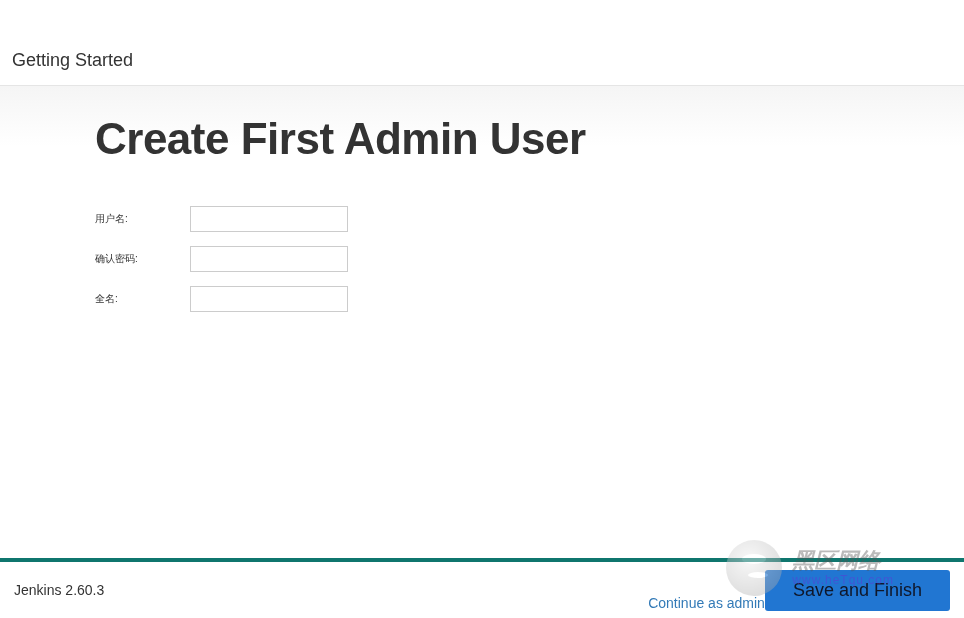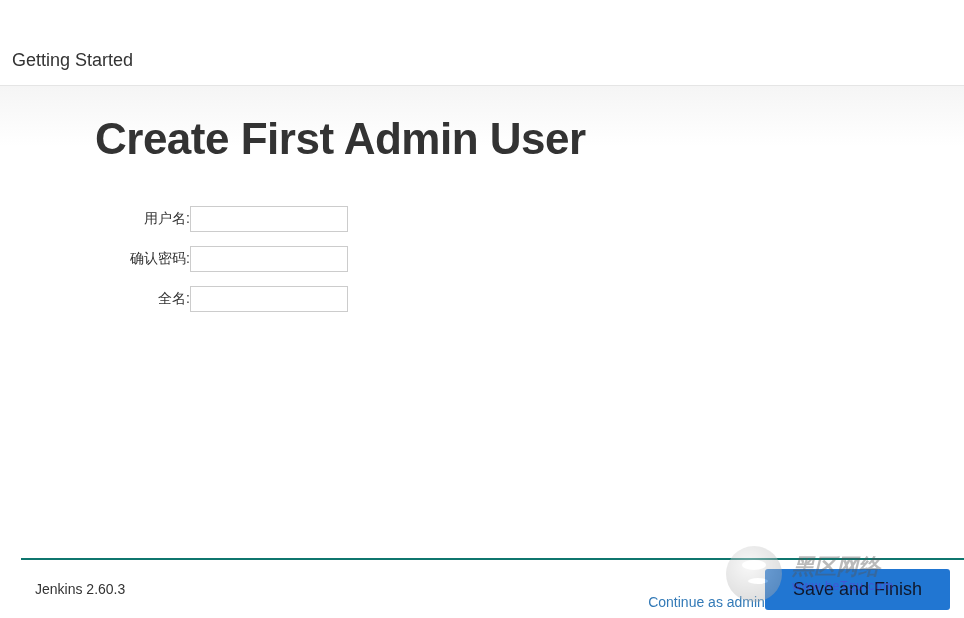--- a/index.html
+++ b/index.html
@@ -36,43 +36,42 @@
       margin-bottom: 42px;
       letter-spacing: -0.5px;
     }
     .form-row {
       display: flex;
       align-items: center;
       margin-bottom: 14px;
     }
     .form-label {
       width: 95px;
-      font-size: 14px;
+      font-size: 10px;
       color: #333;
-      text-align: right;
+      text-align: left;
     }
     .form-input {
       width: 158px;
       height: 26px;
       border: 1px solid #ccc;
       padding: 2px 5px;
       font-size: 13px;
     }
     .footer {
       position: absolute;
       bottom: 0;
       left: 0;
       right: 0;
       height: 60px;
-      border-top: 2px solid #0f766e;
+      border-top: 4px solid #0f766e;
       display: flex;
       align-items: center;
       justify-content: space-between;
       padding: 0 14px;
-      margin-left: 21px;
     }
     .footer-left {
       font-size: 14px;
       color: #333;
     }
     .footer-right {
       display: flex;
       align-items: flex-end;
     }
     .continue-link {
@@ -85,21 +84,21 @@
       background: #2176d2;
       color: #0f172a;
       border: none;
       padding: 10px 28px;
       font-size: 18px;
       border-radius: 3px;
       cursor: pointer;
     }
     .watermark {
       position: absolute;
-      bottom: 16px;
+      bottom: 22px;
       right: 70px;
       display: flex;
       align-items: center;
       gap: 10px;
       opacity: 0.4;
       pointer-events: none;
     }
     .watermark-logo {
       width: 56px;
       height: 56px;

